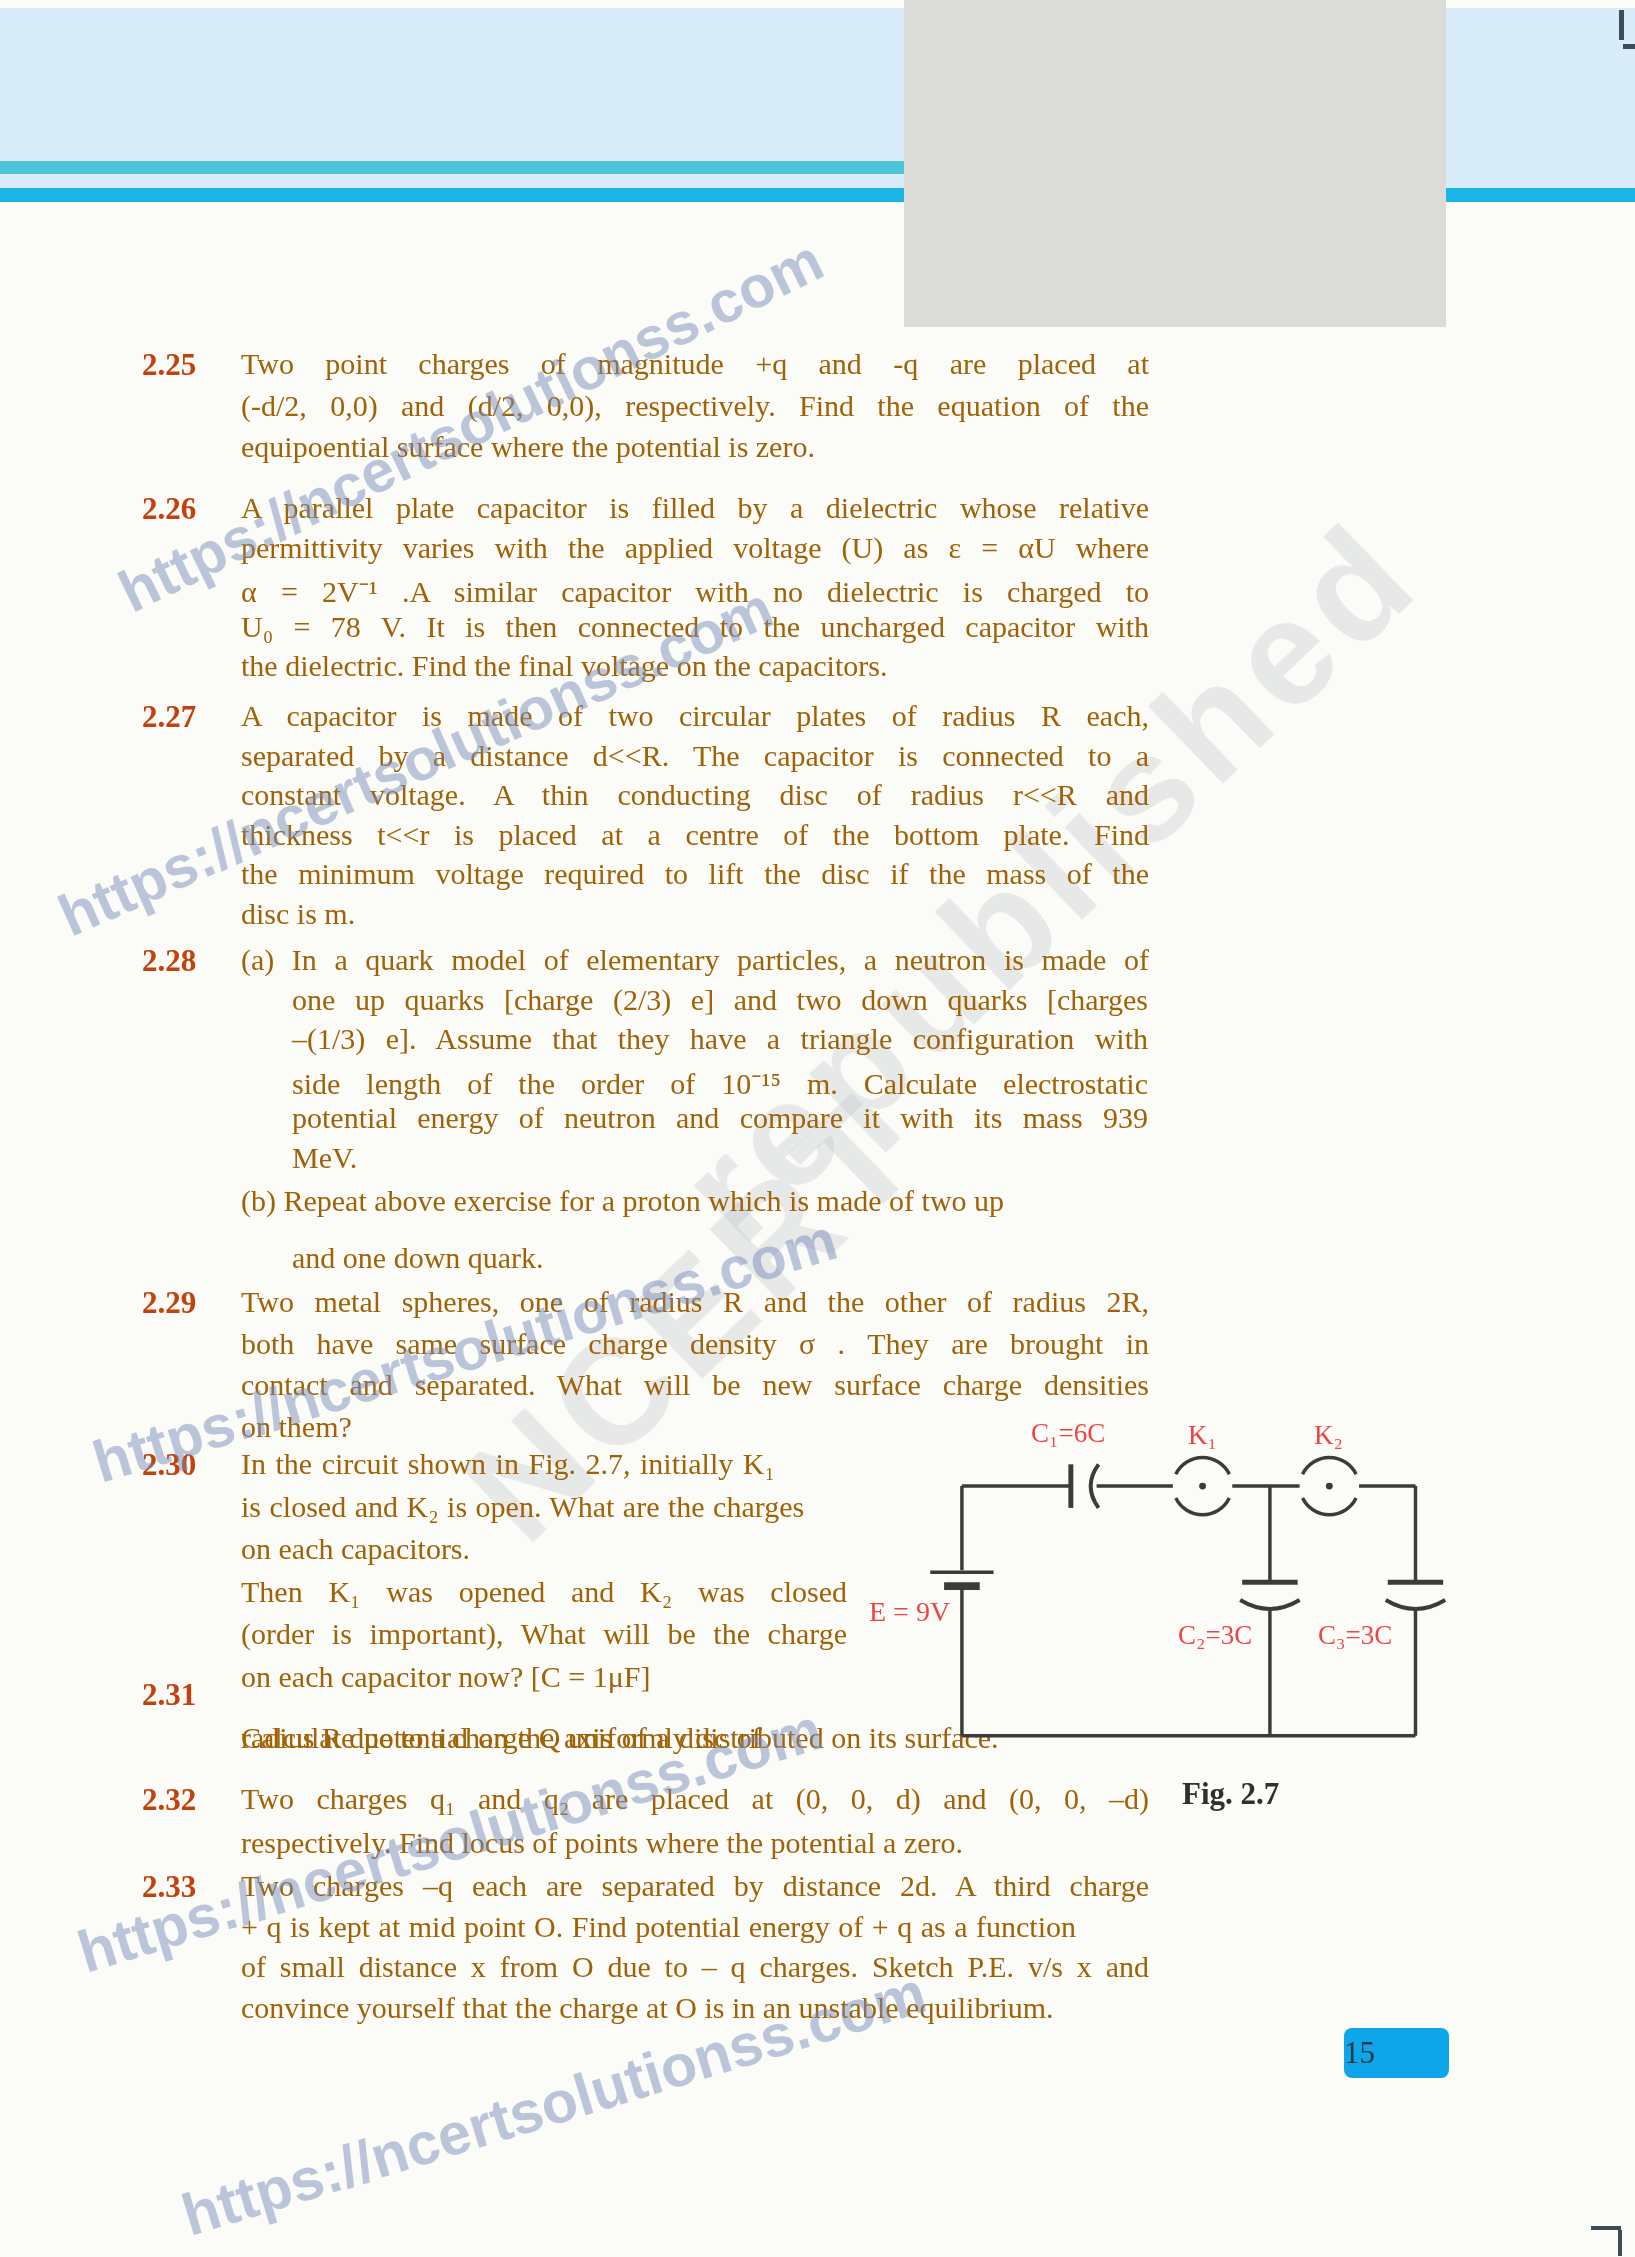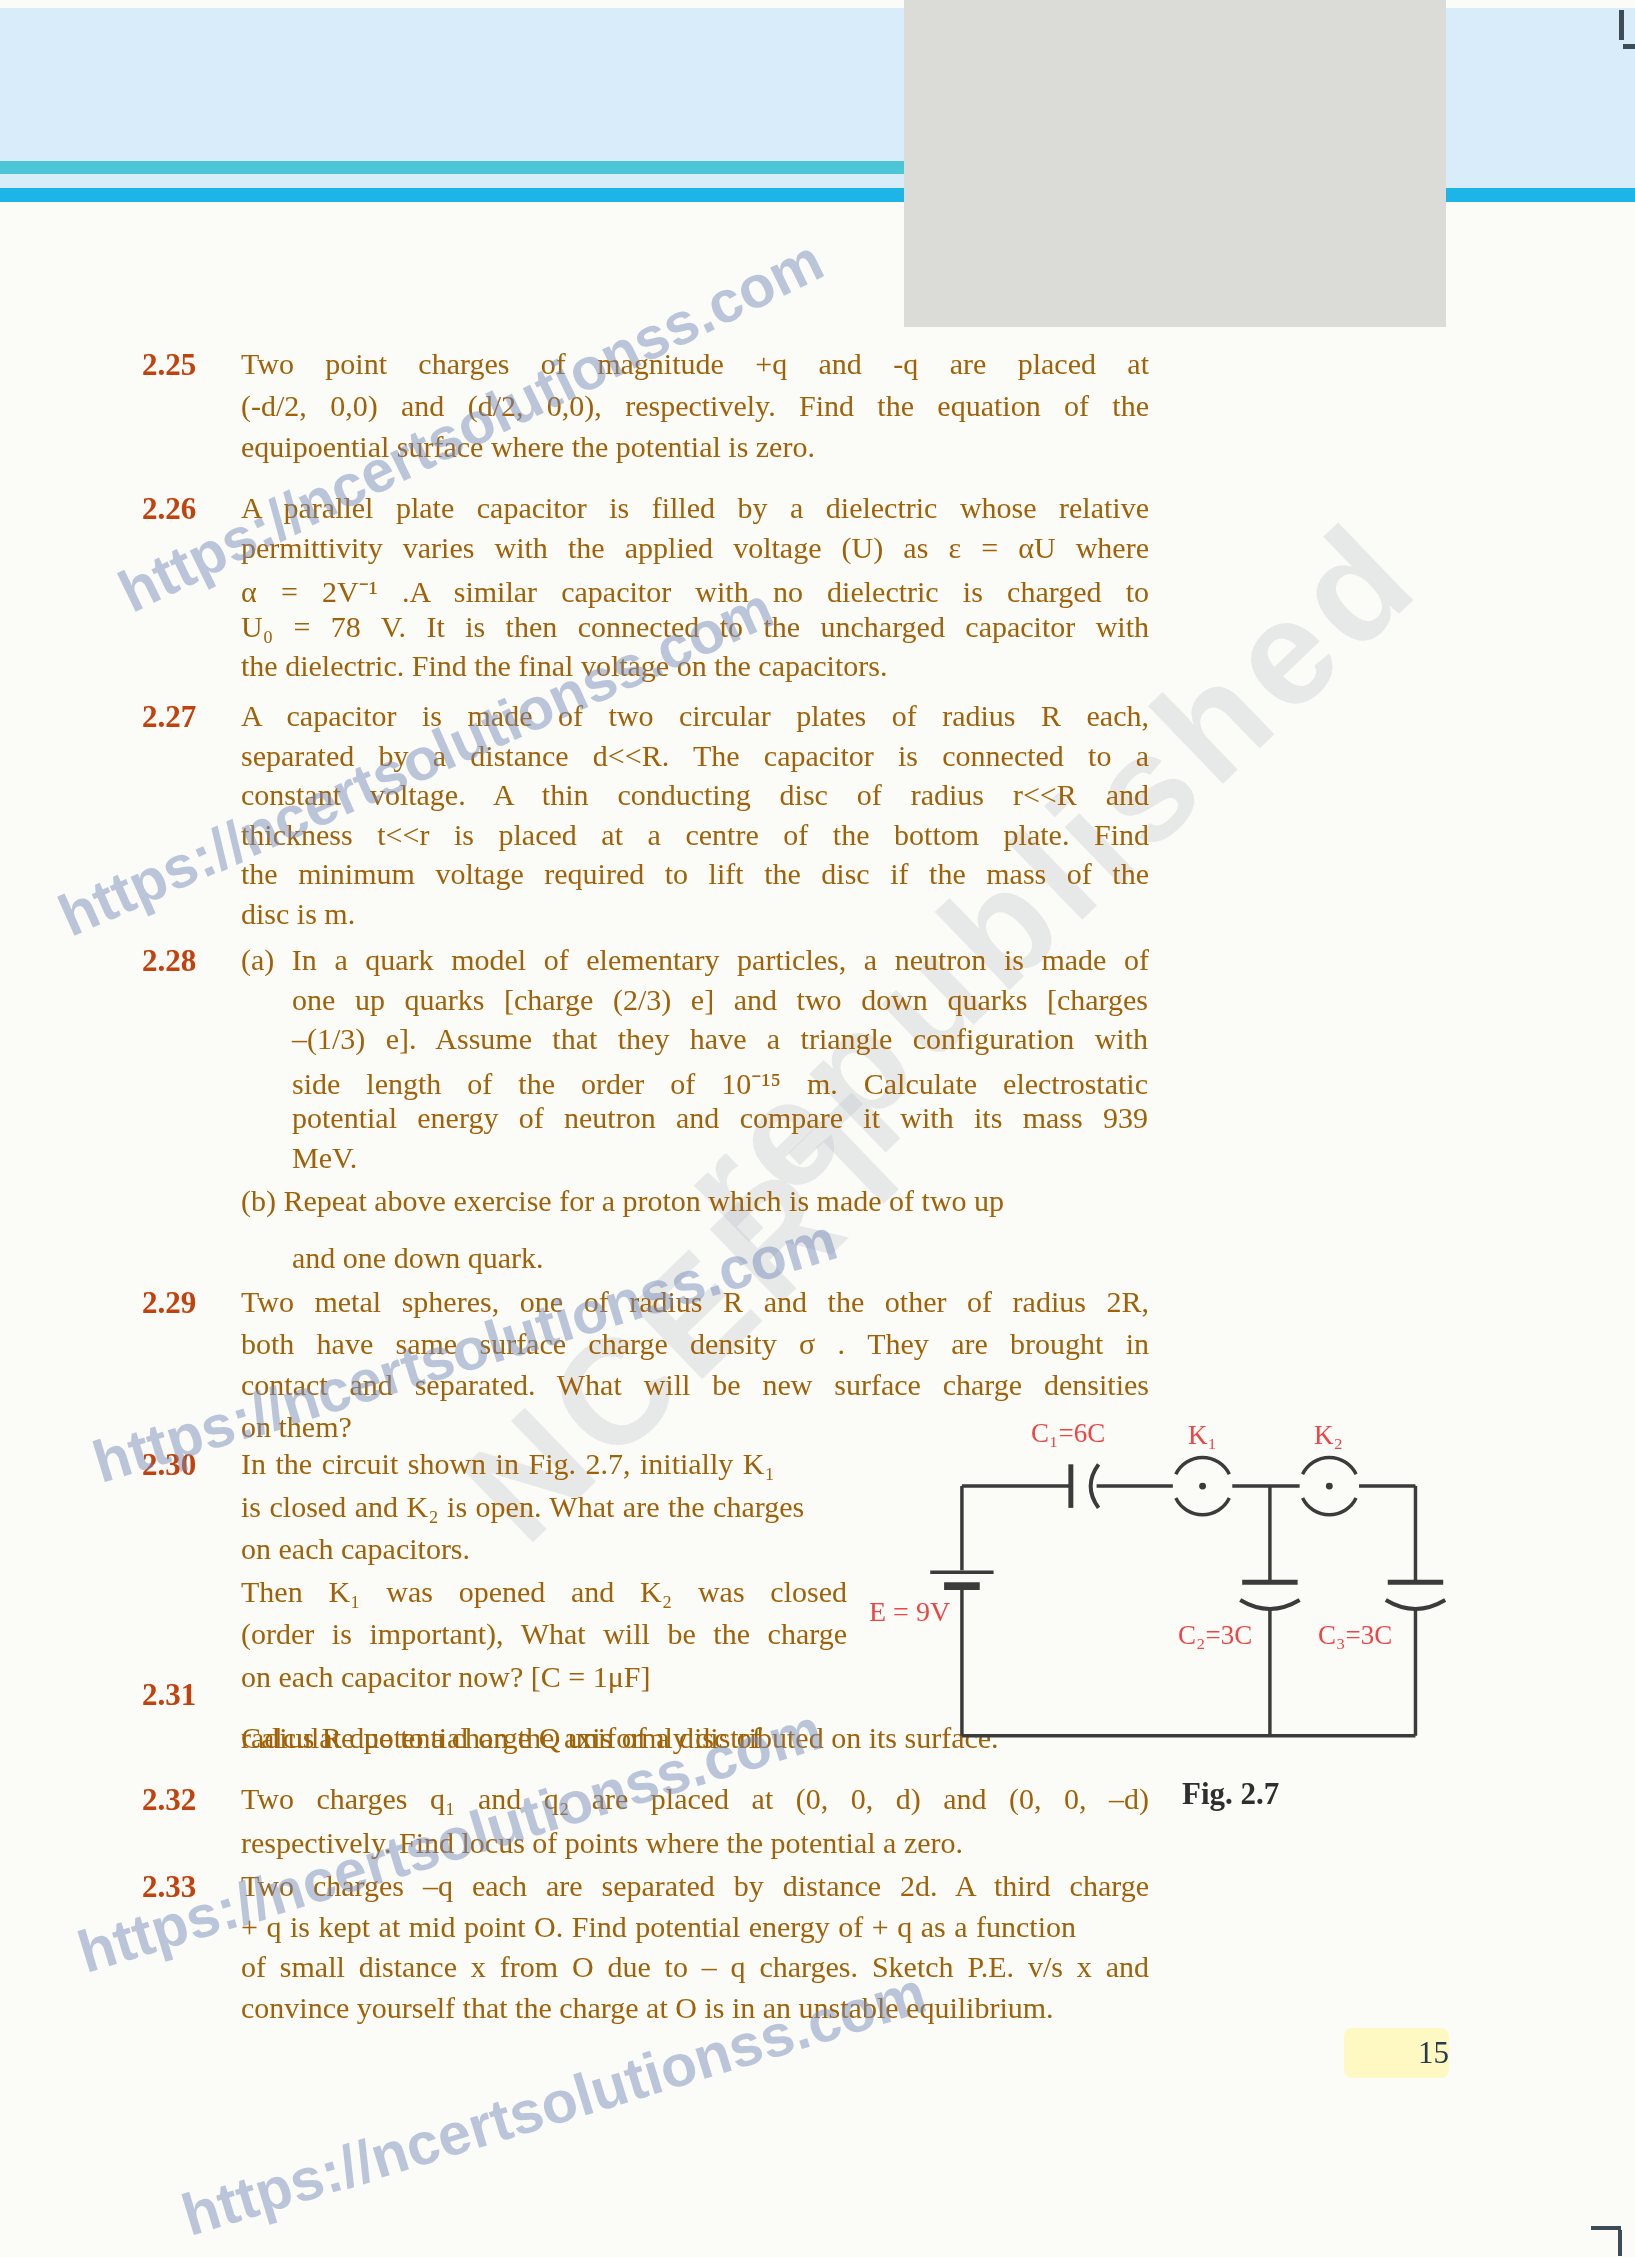--- a/index.html
+++ b/index.html
@@ -34,22 +34,22 @@
     position:absolute;font-size:30px;color:#a16207;white-space:nowrap;
     font-family:"Liberation Serif",serif;
   }
   .line.just{white-space:normal;text-align:justify;text-align-last:justify;}
   
   #figure{position:absolute;left:851px;top:1376px;width:614px;height:446px;z-index:5;}
   .figlabel{position:absolute;font-size:27px;color:#ef4444;white-space:nowrap;}
   .figcaption{position:absolute;font-size:31px;font-weight:600;color:#2f2f2f;white-space:nowrap;}
   
   .pagenum{
-    position:absolute;left:1344px;top:2028px;width:105px;height:50px;background:#fef9c3;
-    border-radius:8px;z-index:5;display:flex;align-items:center;justify-content:flex-end;
+    position:absolute;left:1344px;top:2028px;width:105px;height:50px;background:#0ea5e9;
+    border-radius:8px;z-index:5;display:flex;align-items:center;justify-content:flex-start;
     font-size:31px;color:#263a4c;
   }
   
   .wm{
     position:absolute;z-index:6;pointer-events:none;white-space:nowrap;
     font-family:"Liberation Sans",sans-serif;font-weight:bold;
     font-size:59px;color:rgba(118,138,183,0.48);
     transform:translate(-50%,-50%) rotate(var(--rot));
   }
   .wmfaint{

